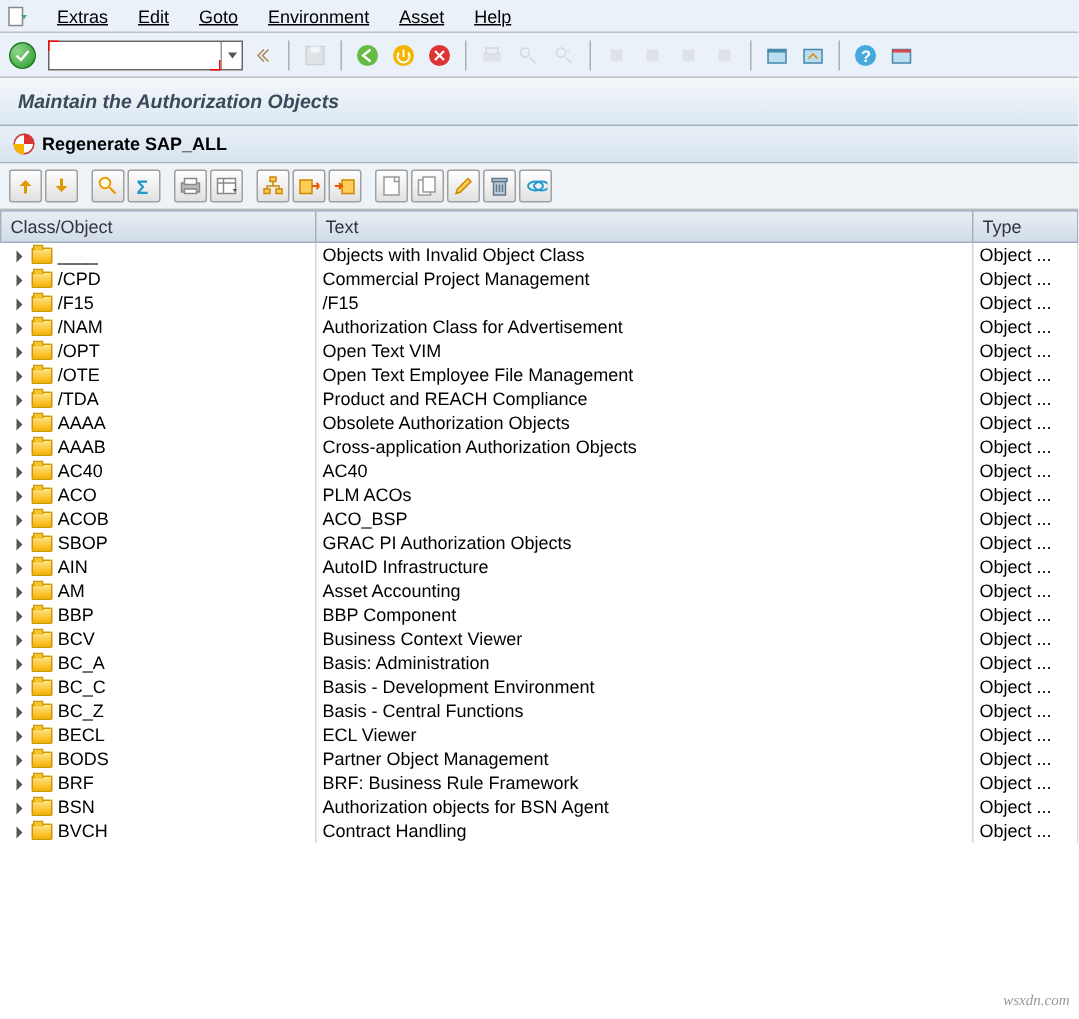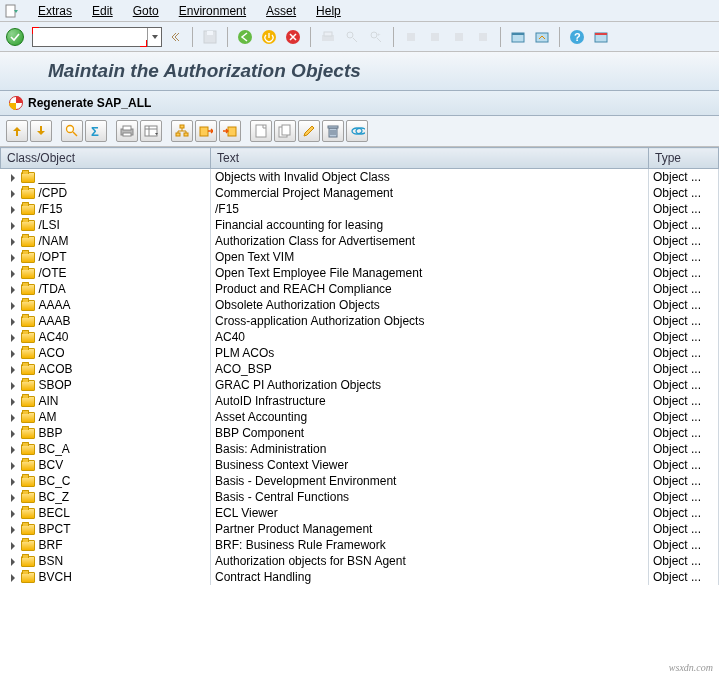--- a/index.html
+++ b/index.html
@@ -19,21 +19,21 @@
   .cmdfield::before, .cmdfield::after { content: ''; position: absolute; width: 6px; height: 6px; border: 1px solid red; }
   .cmdfield::before { top: -1px; left: -1px; border-right: none; border-bottom: none; }
   .cmdfield::after { bottom: -1px; right: 14px; border-left: none; border-top: none; }
   .cmdfield .dd { position:absolute; right:0; top:0; width:14px; height:100%; border-left:1px solid #999; display:flex; align-items:center; justify-content:center; }
   .sep { width: 1px; height: 20px; background: #b0b0b0; margin: 0 4px; }
   .tbtn { width: 22px; height: 20px; display:flex; align-items:center; justify-content:center; border-radius:2px; }
   .tbtn.disabled { opacity: 0.35; }
   
   
   .titlearea { background: linear-gradient(#f4f7fa,#dce8f2); border-bottom: 1px solid #a0b0c0; padding: 8px 12px; }
-  .titlearea h1 { font-size: 19px; font-style: italic; font-weight: bold; color: #3a4a5a; margin-left: 36px; }
+  .titlearea h1 { font-size: 13px; font-style: italic; font-weight: bold; color: #3a4a5a; }
   
   
   .appfuncbar { background: linear-gradient(#e8f0f7,#d8e4ee); border-bottom: 1px solid #a0b0c0; padding: 4px 8px; display:flex; align-items:center;font-weight:bold; }
   .appfuncbar .regen-icon { width: 16px; height: 16px; margin-right: 4px; }
   
   
   .alvtoolbar { background: #eef3f8; border-bottom: 1px solid #c0c0c0; padding: 4px 6px; display:flex; align-items:center; gap: 2px; }
   .alvbtn { width: 22px; height: 22px; border: 1px solid #a0a0a0; background: linear-gradient(#fff,#e0e0e0); border-radius: 2px; display:flex; align-items:center; justify-content:center; }
   .vsep { width: 5px; }
   
@@ -320,25 +320,20 @@
           <td><span class="tree-expand"></span><span class="folder-icon"></span><span>/CPD</span></td>
           <td>Commercial Project Management</td>
           <td>Object ...</td>
         </tr>
         <tr>
           <td><span class="tree-expand"></span><span class="folder-icon"></span><span>/F15</span></td>
           <td>/F15</td>
           <td>Object ...</td>
         </tr>
         <tr>
-          <td><span class="tree-expand"></span><span class="folder-icon"></span><span>/LSI</span></td>
-          <td>Financial accounting for leasing</td>
-          <td>Object ...</td>
-        </tr>
-        <tr>
           <td><span class="tree-expand"></span><span class="folder-icon"></span><span>/NAM</span></td>
           <td>Authorization Class for Advertisement</td>
           <td>Object ...</td>
         </tr>
         <tr>
           <td><span class="tree-expand"></span><span class="folder-icon"></span><span>/OPT</span></td>
           <td>Open Text VIM</td>
           <td>Object ...</td>
         </tr>
         <tr>
@@ -390,47 +385,47 @@
           <td><span class="tree-expand"></span><span class="folder-icon"></span><span>AM</span></td>
           <td>Asset Accounting</td>
           <td>Object ...</td>
         </tr>
         <tr>
           <td><span class="tree-expand"></span><span class="folder-icon"></span><span>BBP</span></td>
           <td>BBP Component</td>
           <td>Object ...</td>
         </tr>
         <tr>
+          <td><span class="tree-expand"></span><span class="folder-icon"></span><span>BCV</span></td>
+          <td>Business Context Viewer</td>
+          <td>Object ...</td>
+        </tr>
+        <tr>
           <td><span class="tree-expand"></span><span class="folder-icon"></span><span>BC_A</span></td>
           <td>Basis: Administration</td>
           <td>Object ...</td>
         </tr>
         <tr>
-          <td><span class="tree-expand"></span><span class="folder-icon"></span><span>BCV</span></td>
-          <td>Business Context Viewer</td>
-          <td>Object ...</td>
-        </tr>
-        <tr>
           <td><span class="tree-expand"></span><span class="folder-icon"></span><span>BC_C</span></td>
           <td>Basis - Development Environment</td>
           <td>Object ...</td>
         </tr>
         <tr>
           <td><span class="tree-expand"></span><span class="folder-icon"></span><span>BC_Z</span></td>
           <td>Basis - Central Functions</td>
           <td>Object ...</td>
         </tr>
         <tr>
           <td><span class="tree-expand"></span><span class="folder-icon"></span><span>BECL</span></td>
           <td>ECL Viewer</td>
           <td>Object ...</td>
         </tr>
         <tr>
-          <td><span class="tree-expand"></span><span class="folder-icon"></span><span>BPCT</span></td>
-          <td>Partner Product Management</td>
+          <td><span class="tree-expand"></span><span class="folder-icon"></span><span>BODS</span></td>
+          <td>Partner Object Management</td>
           <td>Object ...</td>
         </tr>
         <tr>
           <td><span class="tree-expand"></span><span class="folder-icon"></span><span>BRF</span></td>
           <td>BRF: Business Rule Framework</td>
           <td>Object ...</td>
         </tr>
         <tr>
           <td><span class="tree-expand"></span><span class="folder-icon"></span><span>BSN</span></td>
           <td>Authorization objects for BSN Agent</td>

